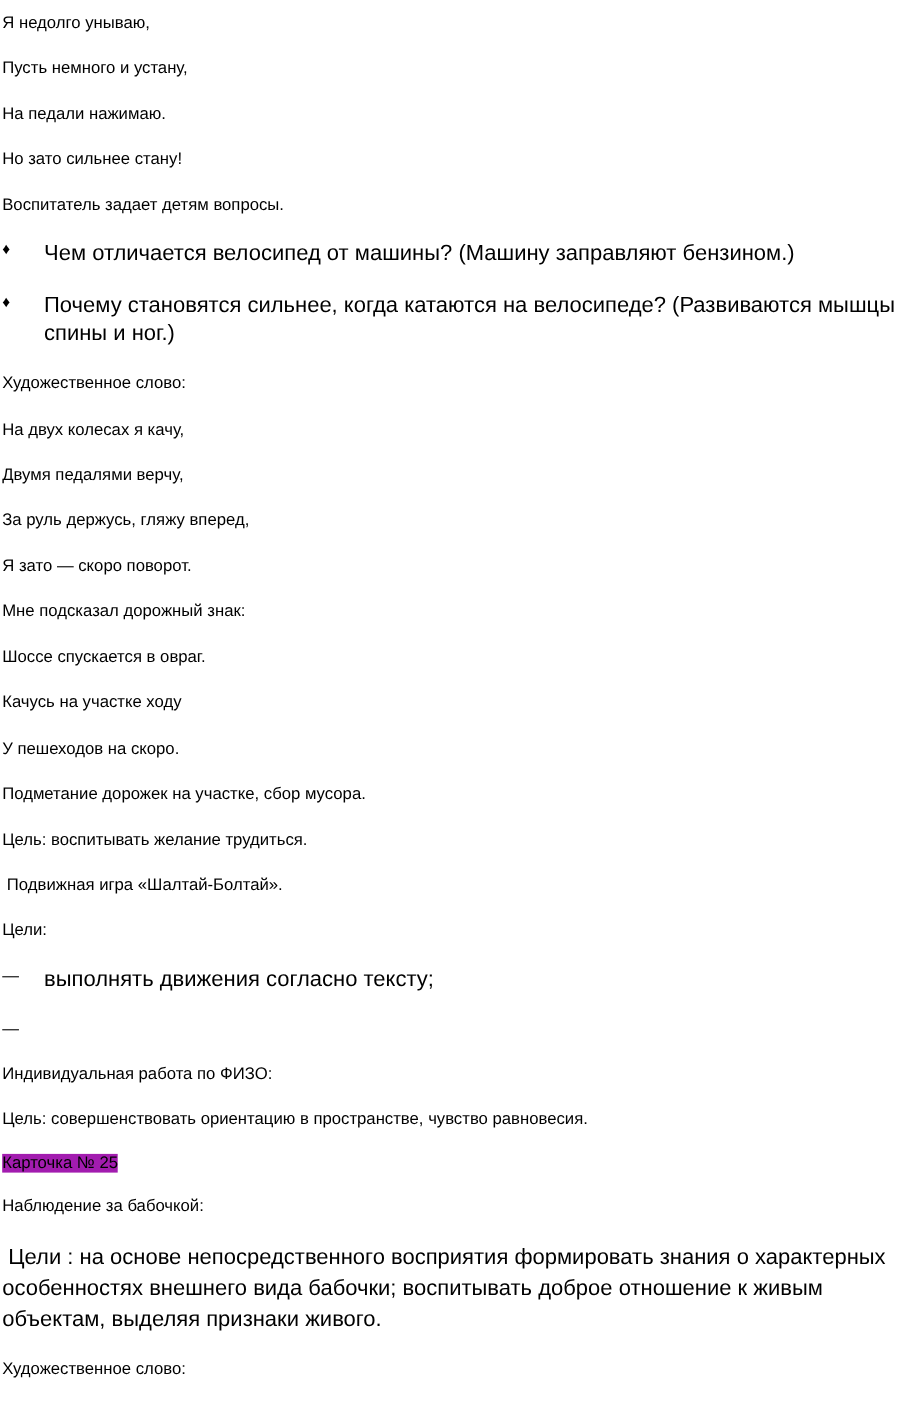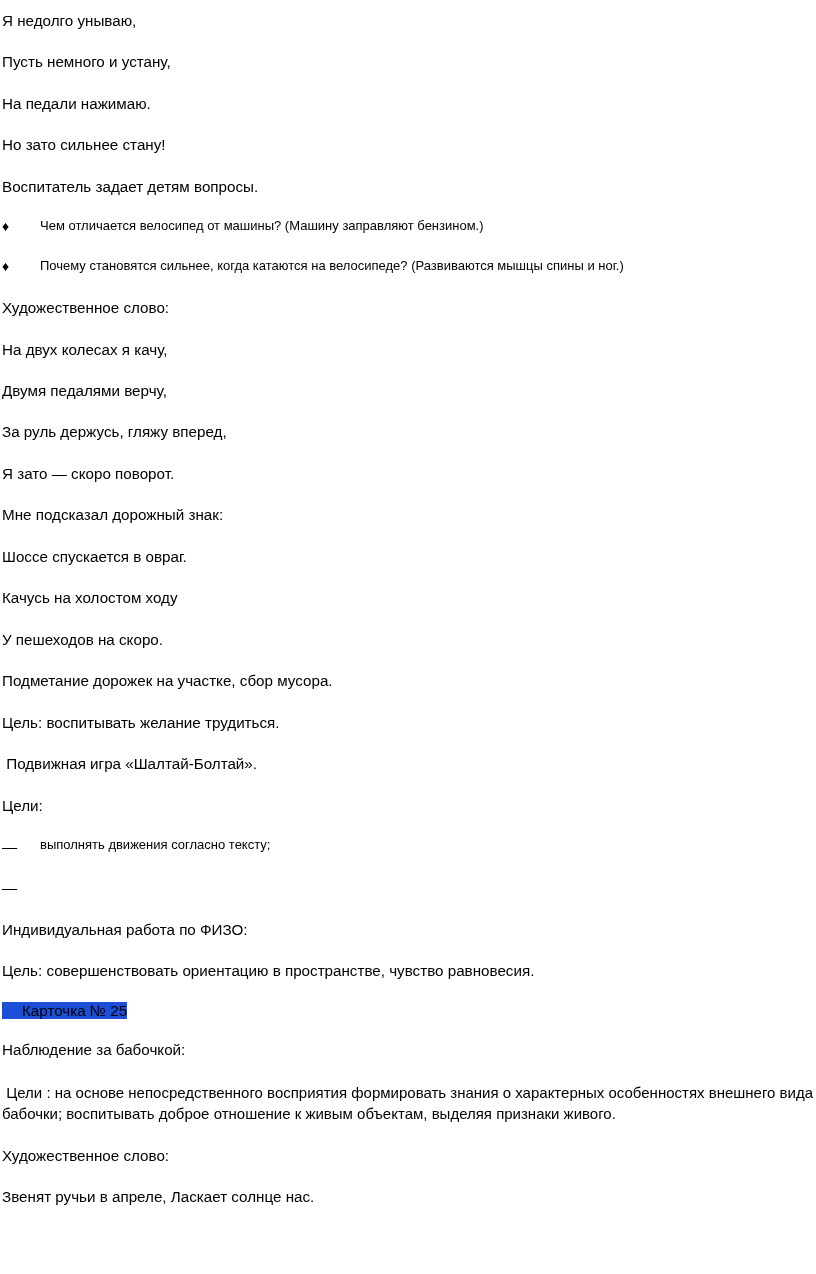--- a/index.html
+++ b/index.html
@@ -44,29 +44,28 @@
     width: 38px;
     flex: 0 0 38px;
     font-size: 14px;
     line-height: 1.28;
   }
   .bullet-mark.dash {
     font-size: 15.2px;
   }
   .bullet-text {
     flex: 1 1 auto;
-    font-size: 13px;
+    font-size: 20px;
     line-height: 1.28;
   }
   .highlight {
-    background: #1d4ed8;
-    padding-left: 20px;
+    background: #a21caf;
   }
   .multiline {
-    font-size: 15px;
+    font-size: 20px;
     line-height: 1.40;
   }
 </style>
 </head>
 <body>
 
 <div class="page">
   <div id="doc-body">
       <div class="block">
         <div class="para">Я недолго унываю,</div>
@@ -106,21 +105,21 @@
       <div class="block">
         <div class="para">Я зато — скоро поворот.</div>
       </div>
       <div class="block">
         <div class="para">Мне подсказал дорожный знак:</div>
       </div>
       <div class="block">
         <div class="para">Шоссе спускается в овраг.</div>
       </div>
       <div class="block">
-        <div class="para">Качусь на холостом ходу</div>
+        <div class="para">Качусь на участке ходу</div>
       </div>
       <div class="block">
         <div class="para">У пешеходов на скоро.</div>
       </div>
       <div class="block">
         <div class="para">Подметание дорожек на участке, сбор мусора.</div>
       </div>
       <div class="block">
         <div class="para">Цель: воспитывать желание трудиться.</div>
       </div>

